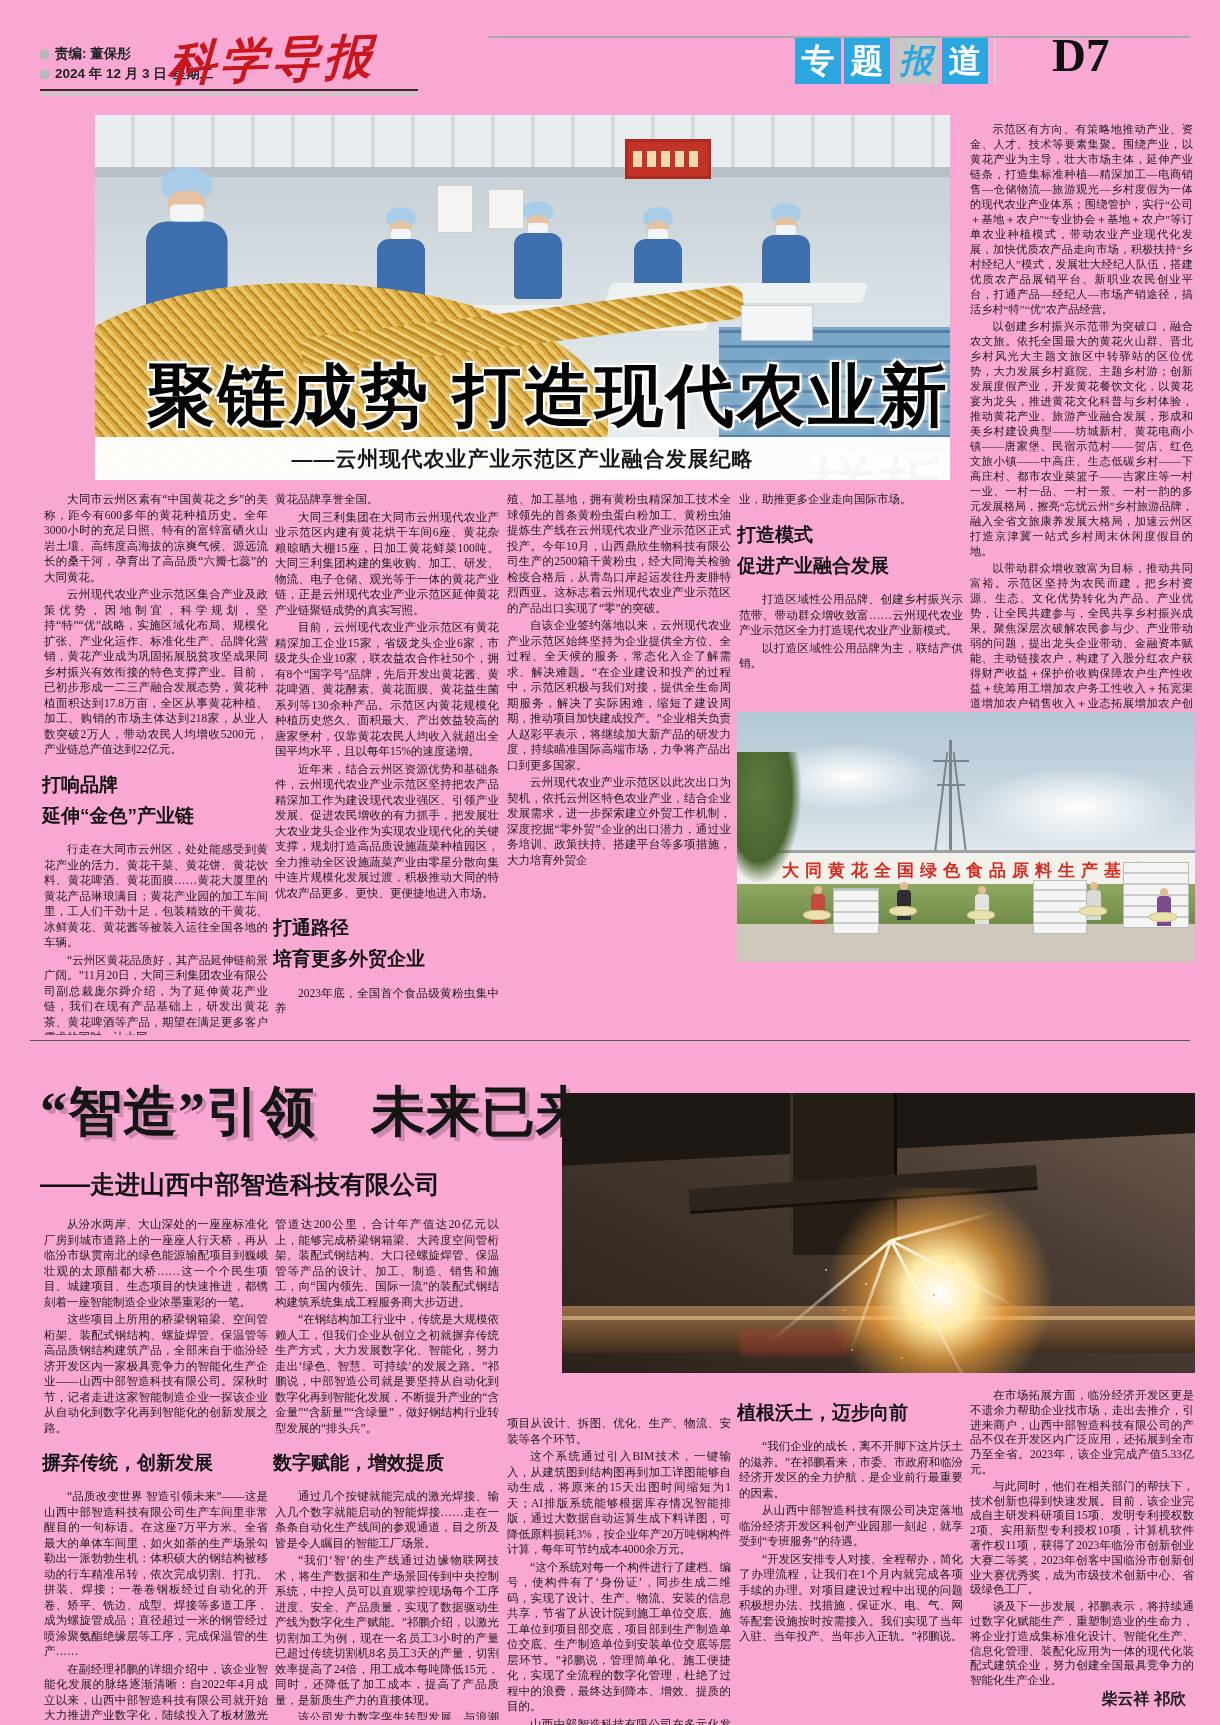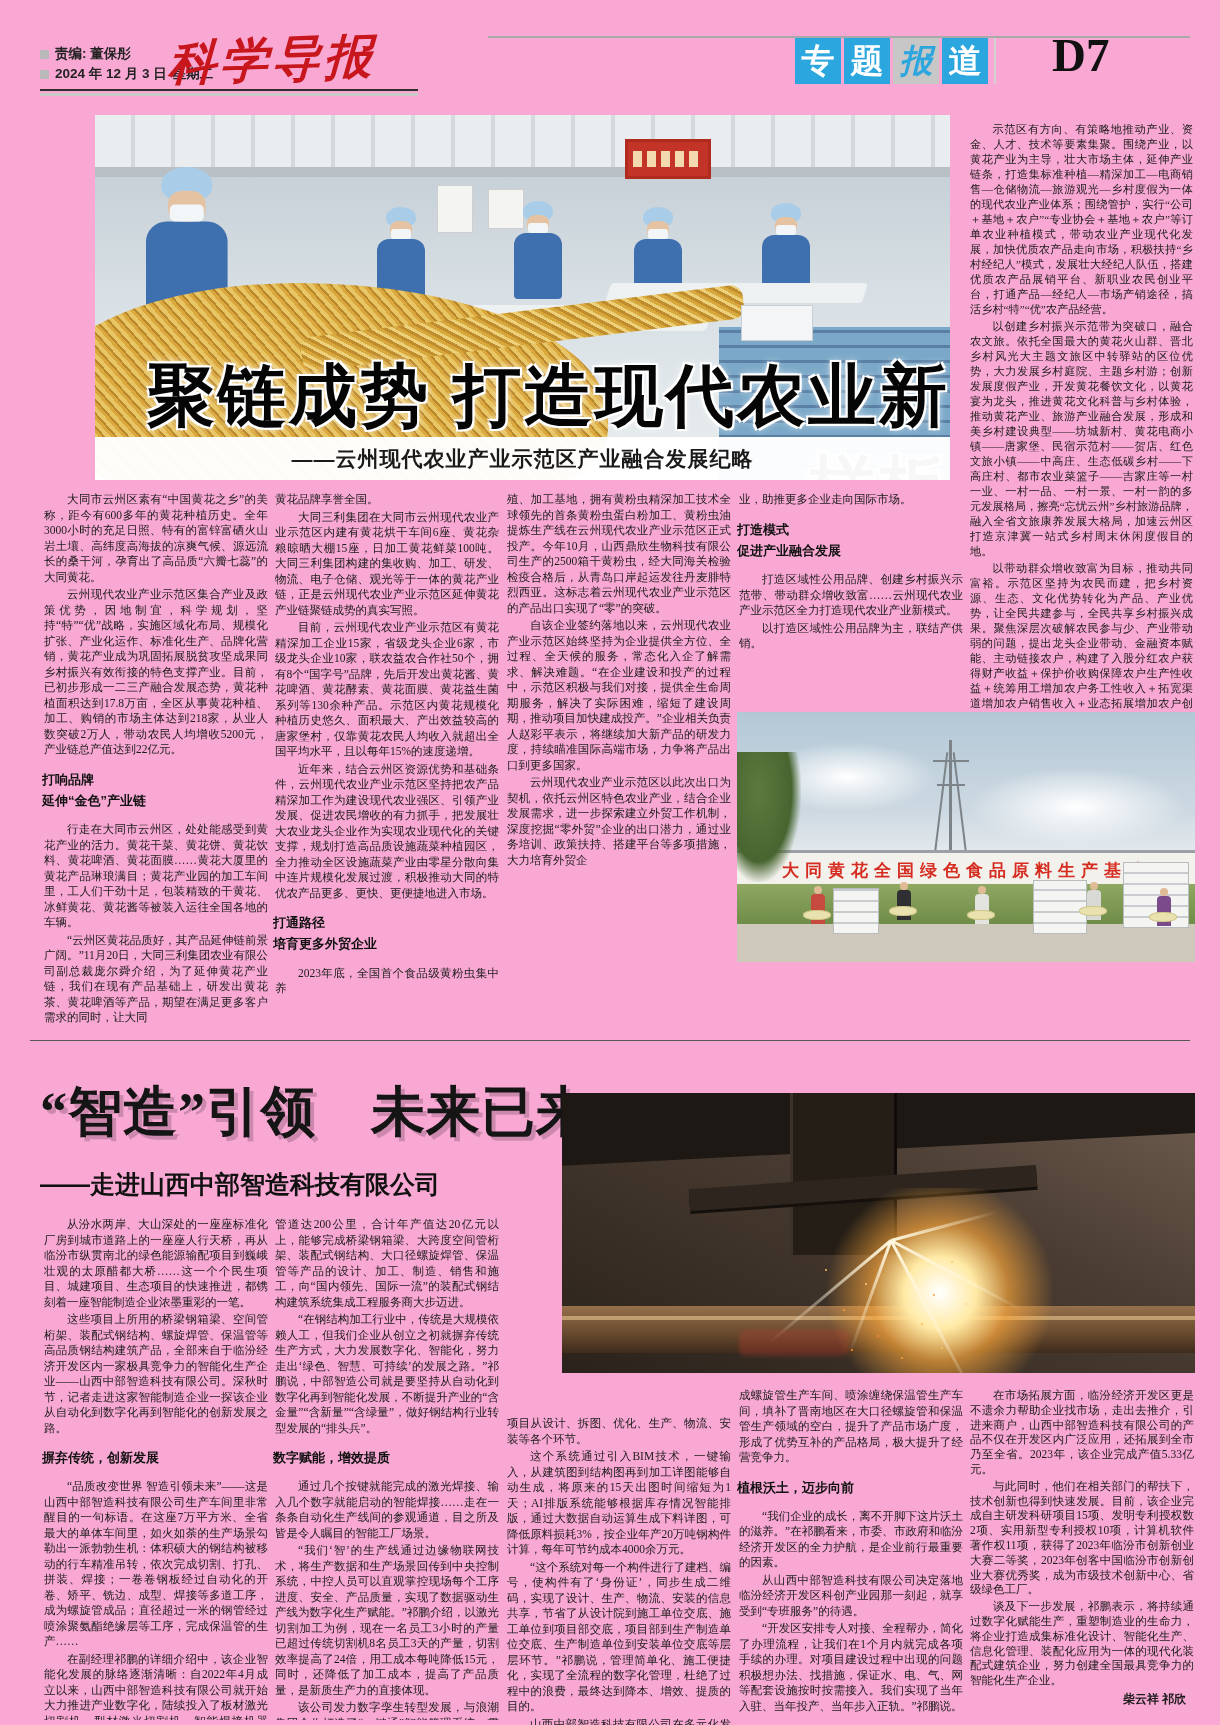--- a/index.html
+++ b/index.html
@@ -20,23 +20,23 @@
         font-family:"Liberation Sans",sans-serif;font-weight:bold;font-size:33px;}
   .banner .tile.alt{background:#c7c7c7;color:#2ba6de;font-family:"Liberation Serif",serif;font-style:italic;}
   .banner-sep{position:absolute;left:994px;top:38px;width:2px;height:46px;background:#d2d2d2;}
   .edition{position:absolute;left:1052px;top:28px;font-family:"Liberation Serif",serif;
            font-size:47px;font-weight:bold;color:#111;}
   
   .col{position:absolute;overflow:hidden;text-align:justify;}
   .para{margin:2px;text-indent:2em;}
   .para.cont{text-indent:0;}
   .sub{font-family:"Liberation Sans",sans-serif;font-weight:bold;color:#111;
-       white-space:pre-line;margin:11px 0;font-size:13px;line-height:1.65;text-indent:0;text-align:left;}
+       white-space:pre-line;margin:11px 0;font-size:19px;line-height:1.65;text-indent:0;text-align:left;}
   .byline{font-weight:bold;text-align:right;padding-right:10px;margin-top:4px;
-          font-family:Liberation Serif, serif;font-size:12px;}
+          font-family:Liberation Sans, sans-serif;font-size:16px;}
   .a1c{font-size:11.5px;line-height:15.5px;}
   .a1c5{font-size:11.2px;line-height:15px;}
   .a2c{font-size:11.5px;line-height:15.5px;}
   .a2c5x{line-height:14.8px;}
   
   .photo1{position:absolute;left:95px;top:115px;width:855px;height:365px;overflow:hidden;
           background:linear-gradient(180deg,#bfc9d0 0%,#d8e0e5 50%,#e9edef 100%);}
   .p1-ceiling{position:absolute;left:0;top:0;width:100%;height:58px;
       background:repeating-linear-gradient(90deg,#e9edf0 0 36px,#d3d9dd 36px 40px);}
   .p1-duct{position:absolute;left:0;top:52px;width:100%;height:10px;background:#b8bfc5;}
@@ -291,21 +291,20 @@
       <p class="para">“我们‘智’的生产线通过边缘物联网技术，将生产数据和生产场景回传到中央控制系统，中控人员可以直观掌控现场每个工序进度、安全、产品质量，实现了数据驱动生产线为数字化生产赋能。”祁鹏介绍，以激光切割加工为例，现在一名员工3小时的产量已超过传统切割机8名员工3天的产量，切割效率提高了24倍，用工成本每吨降低15元，同时，还降低了加工成本，提高了产品质量，是新质生产力的直接体现。</p>
       <p class="para">该公司发力数字孪生转型发展，与浪潮集团合作打造了“一键通”智能管理系统，贯穿了</p>
     </div>
   <div class="col a2c" style="left:505px;top:1414px;width:228px;height:336px;">
       <p class="para cont">项目从设计、拆图、优化、生产、物流、安装等各个环节。</p>
       <p class="para">这个系统通过引入BIM技术，一键输入，从建筑图到结构图再到加工详图能够自动生成，将原来的15天出图时间缩短为1天；AI排版系统能够根据库存情况智能排版，通过大数据自动运算生成下料详图，可降低原料损耗3%，按企业年产20万吨钢构件计算，每年可节约成本4000余万元。</p>
       <p class="para">“这个系统对每一个构件进行了建档、编号，使构件有了‘身份证’，同步生成二维码，实现了设计、生产、物流、安装的信息共享，节省了从设计院到施工单位交底、施工单位到项目部交底，项目部到生产制造单位交底、生产制造单位到安装单位交底等层层环节。”祁鹏说，管理简单化、施工便捷化，实现了全流程的数字化管理，杜绝了过程中的浪费，最终达到降本、增效、提质的目的。</p>
       <p class="para">山西中部智造科技有限公司在多元化发展方面下功夫，在做好钢结构加工的同时，建</p>
     </div>
   <div class="col a2c" style="left:737px;top:1386px;width:228px;height:336px;">
-      <p class="para cont">成螺旋管生产车间、喷涂缠绕保温管生产车间，填补了晋南地区在大口径螺旋管和保温管生产领域的空白，提升了产品市场广度，形成了优势互补的产品格局，极大提升了经营竞争力。</p>
       <h3 class="sub">植根沃土，迈步向前</h3>
       <p class="para">“我们企业的成长，离不开脚下这片沃土的滋养。”在祁鹏看来，市委、市政府和临汾经济开发区的全力护航，是企业前行最重要的因素。</p>
       <p class="para">从山西中部智造科技有限公司决定落地临汾经济开发区科创产业园那一刻起，就享受到“专班服务”的待遇。</p>
       <p class="para">“开发区安排专人对接、全程帮办，简化了办理流程，让我们在1个月内就完成各项手续的办理。对项目建设过程中出现的问题积极想办法、找措施，保证水、电、气、网等配套设施按时按需接入。我们实现了当年入驻、当年投产、当年步入正轨。”祁鹏说。</p>
     </div>
   <div class="col a2c a2c5x" style="left:968px;top:1386px;width:228px;height:336px;">
     <div>
         <p class="para">在市场拓展方面，临汾经济开发区更是不遗余力帮助企业找市场，走出去推介，引进来商户，山西中部智造科技有限公司的产品不仅在开发区内广泛应用，还拓展到全市乃至全省。2023年，该企业完成产值5.33亿元。</p>
         <p class="para">与此同时，他们在相关部门的帮扶下，技术创新也得到快速发展。目前，该企业完成自主研发科研项目15项、发明专利授权数2项、实用新型专利授权10项，计算机软件著作权11项，获得了2023年临汾市创新创业大赛二等奖，2023年创客中国临汾市创新创业大赛优秀奖，成为市级技术创新中心、省级绿色工厂。</p>
         <p class="para">谈及下一步发展，祁鹏表示，将持续通过数字化赋能生产，重塑制造业的生命力，将企业打造成集标准化设计、智能化生产、信息化管理、装配化应用为一体的现代化装配式建筑企业，努力创建全国最具竞争力的智能化生产企业。</p>

